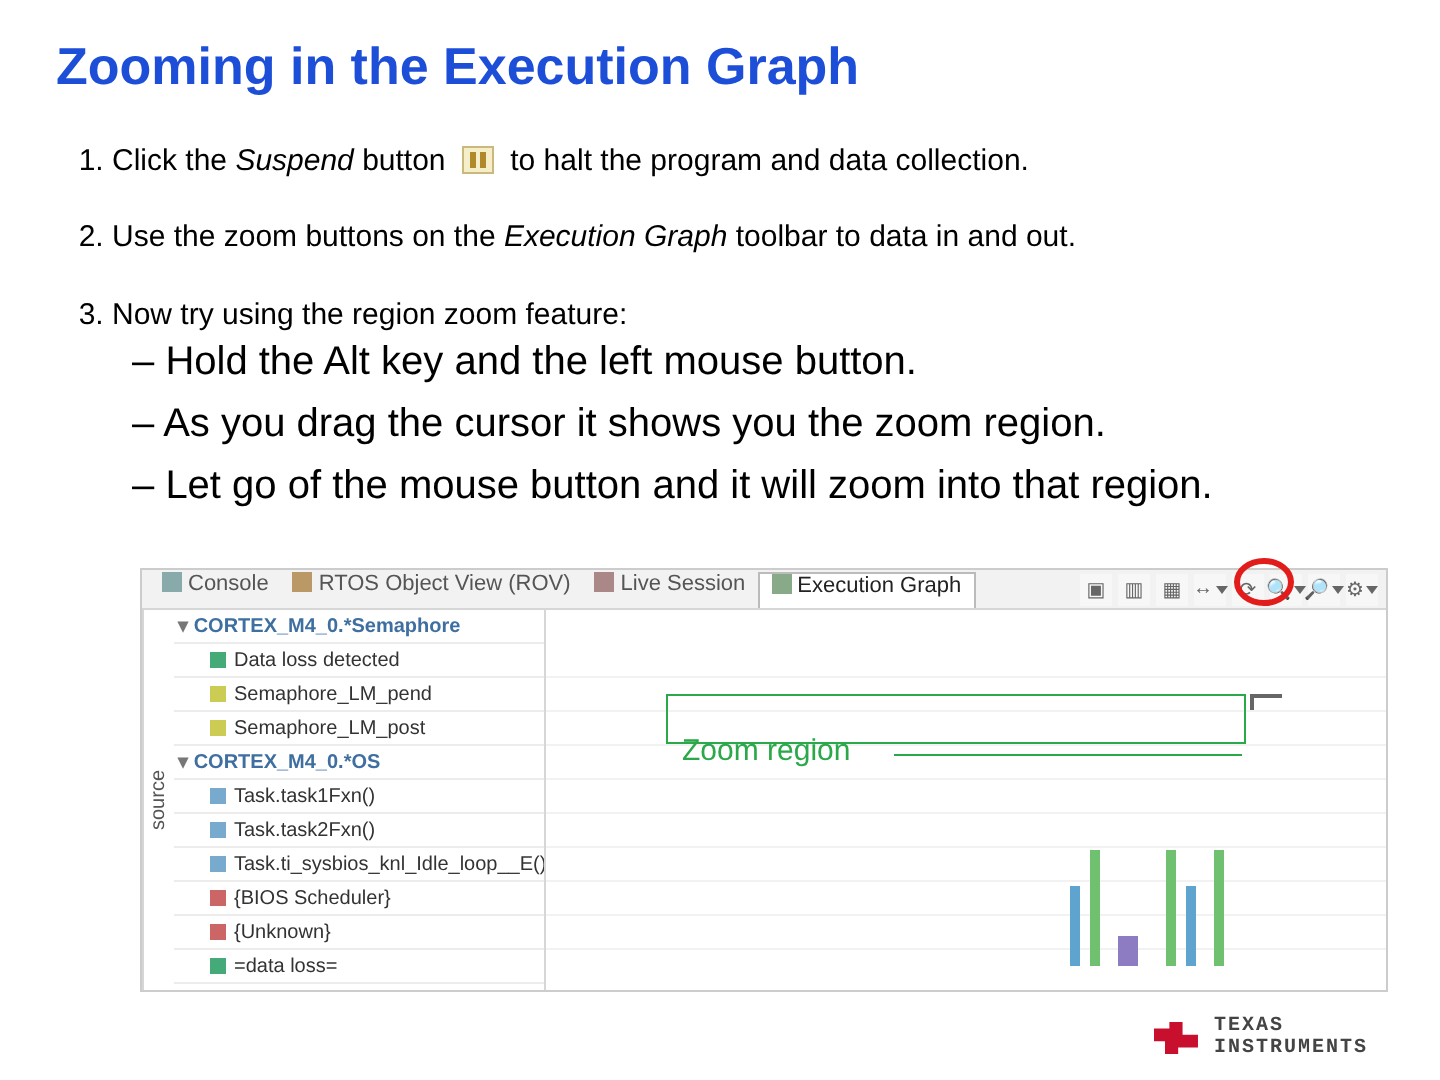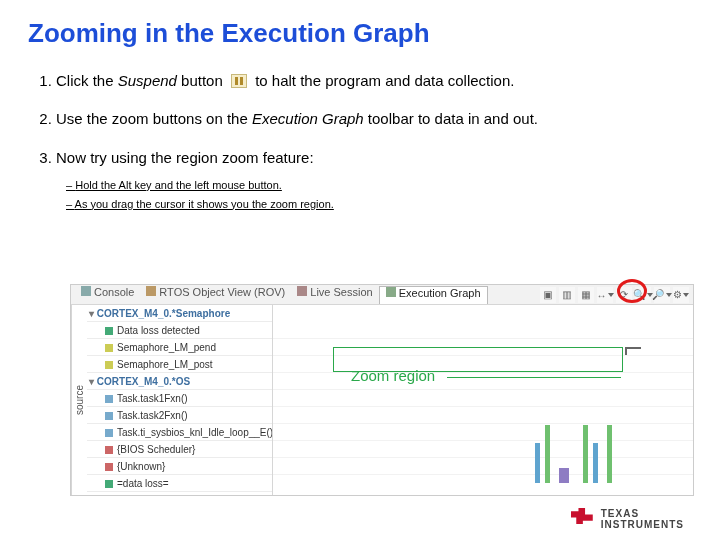--- a/index.html
+++ b/index.html
@@ -38,24 +38,22 @@
     content: "";
     position: absolute;
     top: 2px; bottom: 2px;
     width: 3px;
     background: #b08a2a;
   }
   .pause-icon::before { left: 3px; }
   .pause-icon::after  { right: 3px; }
   ul.sub {
     list-style: none;
-    margin-top: 10px;
     padding-left: 10px;
-    font-size: 11px;
-    text-decoration: underline;
+    font-size: 20px;
   }
   ul.sub li::before { content: "– "; }
   ul.sub li { margin-bottom: 4px; }
 
   
   .panel {
     position: absolute;
     left: 70px; right: 26px; top: 284px;
     border: 1px solid #ccc;
     background: #fff;
@@ -136,21 +134,21 @@
   }
   .chart .lane { position:absolute; left:0; right:0; height:17px; border-bottom:1px solid #f2f2f2;}
   .lane.l1{top:17px;} .lane.l2{top:34px;} .lane.l3{top:51px;}
   .lane.l4{top:68px;} .lane.l5{top:85px;} .lane.l6{top:102px;}
   .lane.l7{top:119px;} .lane.l8{top:136px;} .lane.l9{top:153px;}
   .zoombox {
     position:absolute; left:60px; top:42px; width:290px; height:25px;
     border:1px solid #2aa84a;
   }
   .zoomlbl {
-    position:absolute; left:78px; top:62px;
+    position:absolute; left:68px; top:62px;
     color:#2aa84a; font-size:15px;
   }
   .zoomline {
     position:absolute; left:174px; top:72px; width:174px; height:1px;
     background:#2aa84a;
   }
   .scroll-he{position:absolute;left:352px;top:42px;width:16px;height:2px;background:#666;}
   .scroll-hw{position:absolute;left:352px;top:42px;width:2px;height:8px;background:#666;}
   .burst {
     position:absolute; bottom:12px; left:262px; width:90px; height:60px;
@@ -158,22 +156,22 @@
   .burst span{position:absolute;bottom:0;width:5px;background:#5fa4cf;}
   .burst .b1{left:0;height:40px;}
   .burst .b2{left:10px;height:58px;background:#6fc06f;}
   .burst .b3{left:24px;height:15px;background:#8e7cc3;width:10px;}
   .burst .b4{left:48px;height:58px;background:#6fc06f;}
   .burst .b5{left:58px;height:40px;}
   .burst .b6{left:72px;height:58px;background:#6fc06f;}
 
   .ti-logo {
     position:absolute; right:36px; bottom:10px;
-    display:flex; align-items:flex-start; gap:8px;
-    font-size:10px; color:#444;
+    display:flex; align-items:center; gap:8px;
+    font-size:10px; color:#444;font-family:Liberation Mono, monospace;
   }
   .ti-logo .mark {
     width:22px;height:16px;background:#c8102e;
     clip-path: polygon(0 20%,35% 20%,35% 0,65% 0,65% 40%,100% 40%,100% 80%,55% 80%,55% 100%,25% 100%,25% 60%,0 60%);
   }
 </style>
 </head>
 <body>
 
 <h1 class="title">Zooming in the Execution Graph</h1>
@@ -185,20 +183,21 @@
     <span> to halt the program and data collection.</span>
   </li>
   <li>
     <span>Use the zoom buttons on the </span><em>Execution Graph</em><span> toolbar to data in and out.</span>
   </li>
   <li>
     <span>Now try using the region zoom feature:</span>
     <ul class="sub">
       <li>Hold the Alt key and the left mouse button.</li>
       <li>As you drag the cursor it shows you the zoom region.</li>
+      <li>Let go of the mouse button and it will zoom into that region.</li>
     </ul>
   </li>
 </ol>
 
 <div class="panel">
   <div class="toolbar">
     <div class="tab">
         <span class="ico"></span>
         <span>Console</span>
       </div>

